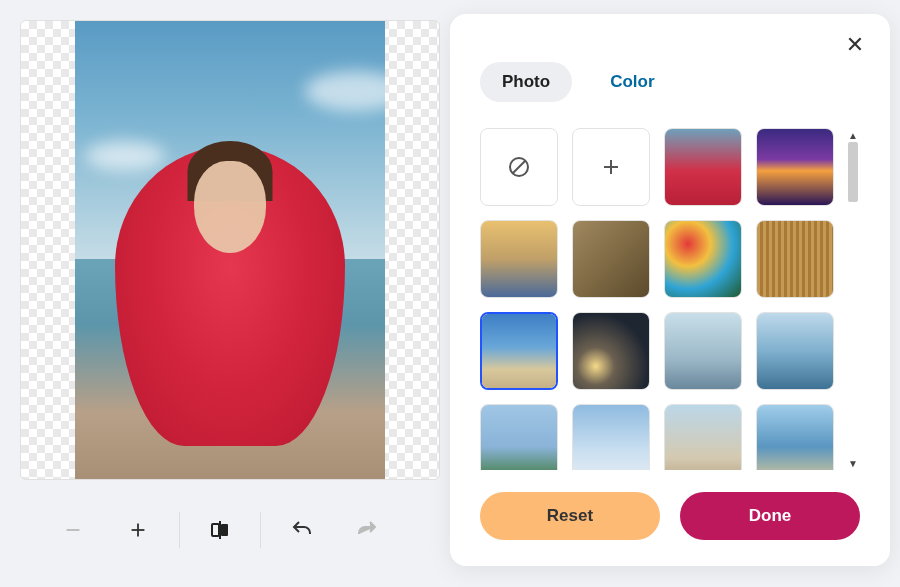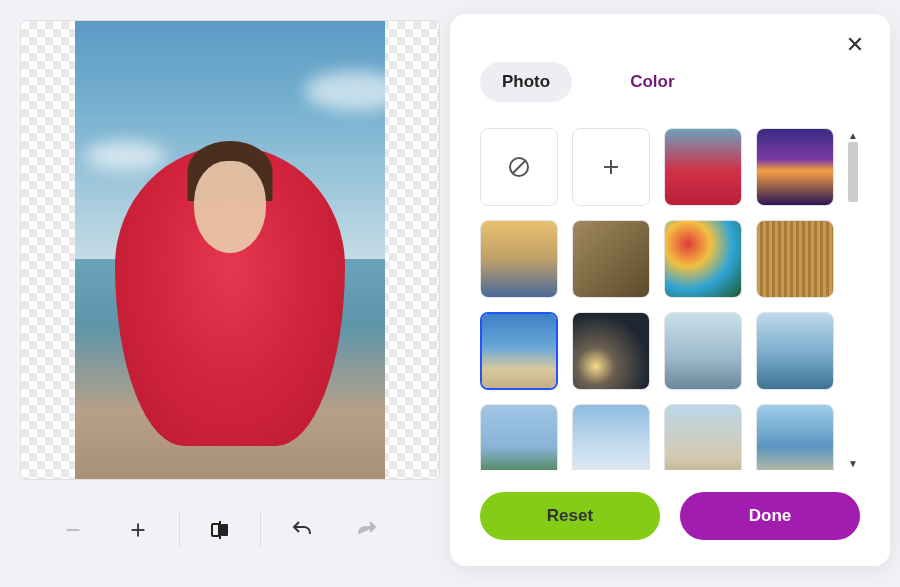--- a/index.html
+++ b/index.html
@@ -115,29 +115,29 @@
       position: absolute;
       top: 16px; right: 20px;
       width: 30px; height: 30px;
       display:flex; align-items:center; justify-content:center;
       cursor:pointer;
       font-size: 22px;
       color: #333;
     }
     .tabs {
       display: flex;
-      gap: 36px;
+      gap: 16px;
       align-items: center;
       margin-top: 26px;
       margin-bottom: 26px;
     }
     .tab {
       font-size: 17px;
       font-weight: 600;
-      color: #701a75;
+      color: #0369a1;
       cursor: pointer;
       padding: 10px 22px;
       border-radius: 22px;
     }
     .tab.active { background: #eceef1; color: #222; }
     .grid-wrap { flex: 1; display:flex; overflow:hidden; }
     .thumb-grid {
       display: grid;
       grid-template-columns: repeat(4, 78px);
       grid-auto-rows: 78px;
@@ -178,22 +178,22 @@
     .btn {
       flex: 1;
       height: 48px;
       border-radius: 26px;
       font-size: 17px;
       font-weight: 600;
       display:flex; align-items:center; justify-content:center;
       cursor:pointer;
       border:none;
     }
-    .btn-reset { background: #84cc16; color: #333; }
-    .btn-done { background: #a21caf; color: #fff; }
+    .btn-reset { background: #fdba74; color: #333; }
+    .btn-done { background: #be185d; color: #fff; }
   </style>
 </head>
 <body>
 
 <div class="left-panel">
   <div class="canvas-area">
     <div class="preview-image">
       <div class="sky">
           <div class="cloud cloud1"></div>
           <div class="cloud cloud2"></div>

